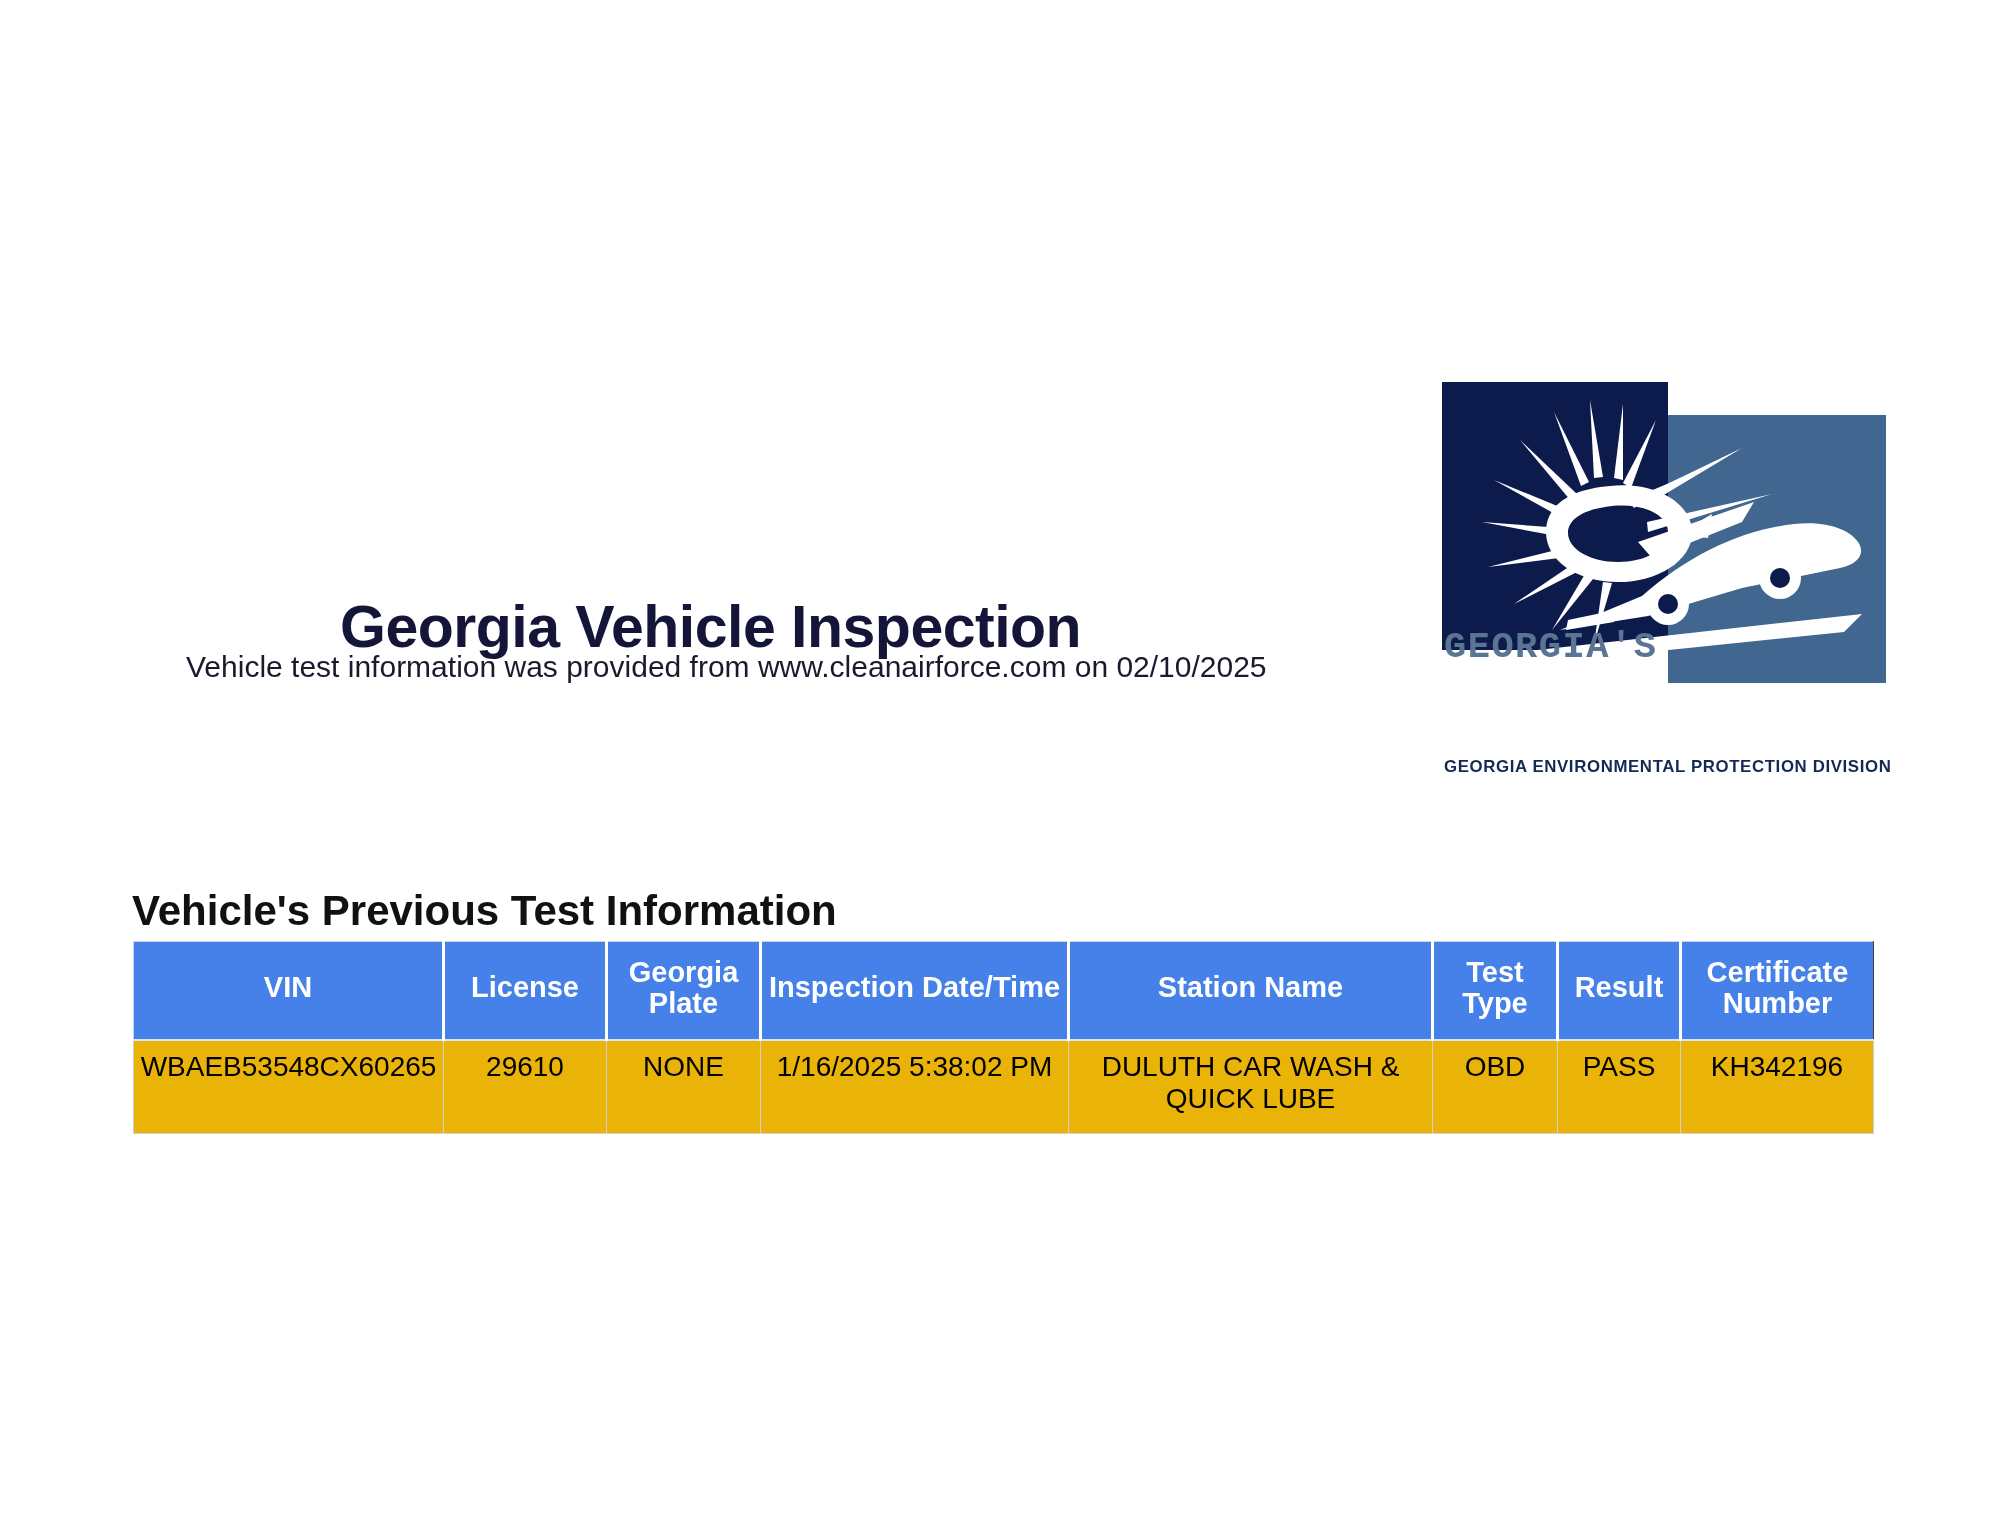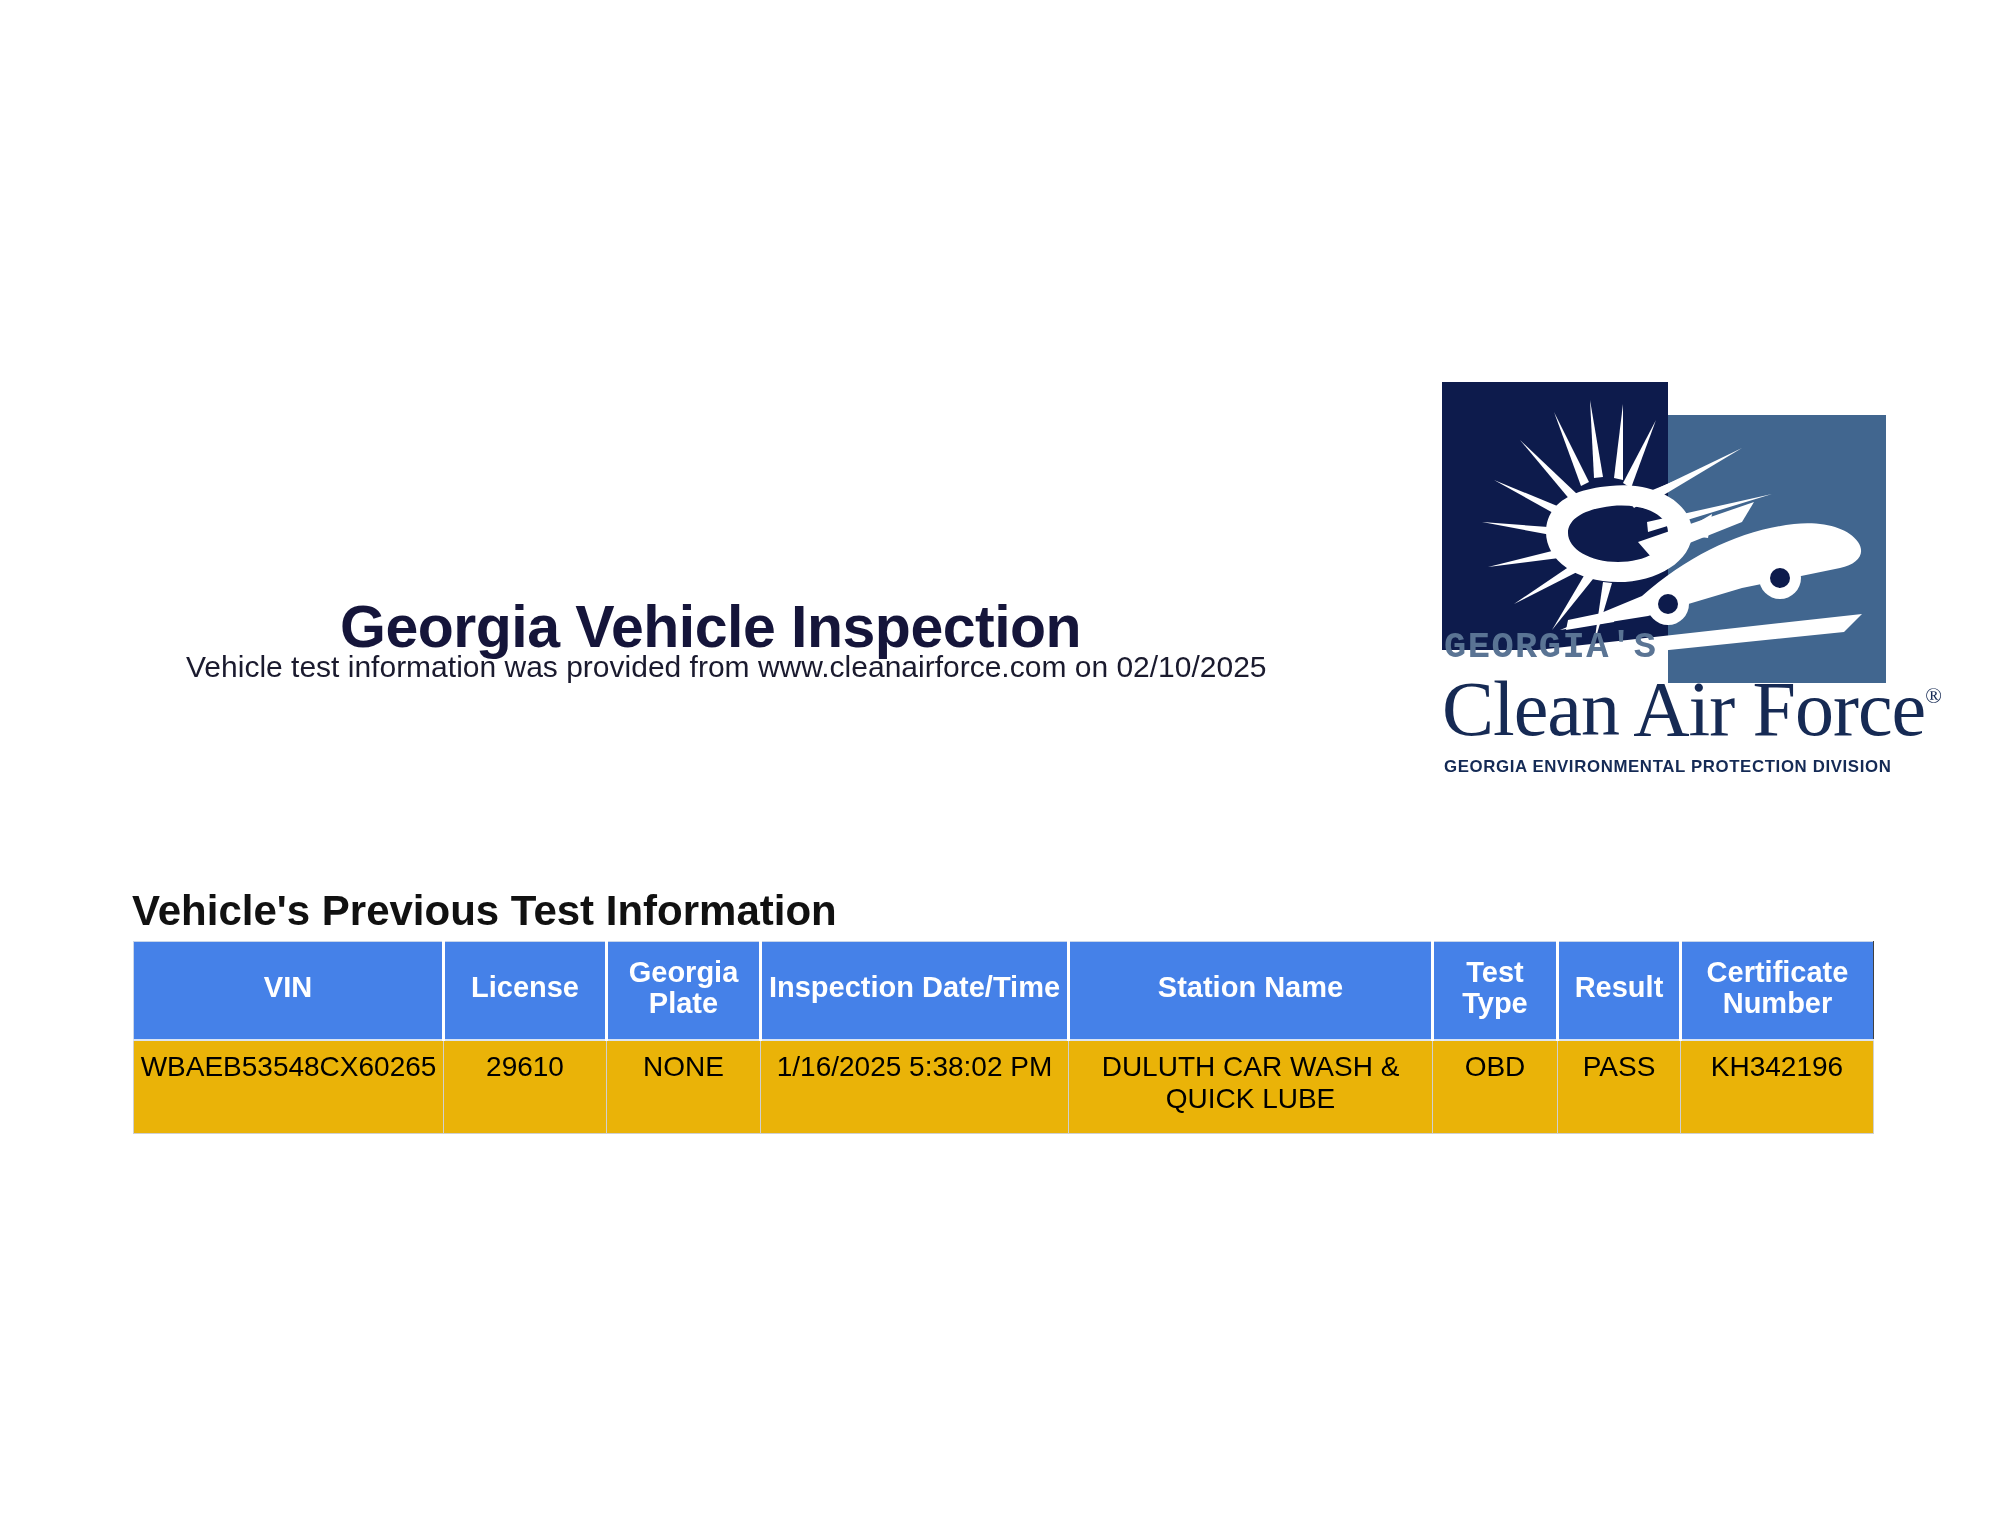--- a/index.html
+++ b/index.html
@@ -228,21 +228,20 @@
       <path d="M60 272 L420 232 L402 250 L72 284 Z"></path>
       <path d="M126 238 L174 228 L172 240 L124 248 Z"></path>
     </g>
     <g fill="#0d1b4c">
       <circle cx="226" cy="222" r="10"></circle>
       <circle cx="338" cy="196" r="10"></circle>
     </g>
   </svg>
 
   <div class="logo-georgias">GEORGIA'S</div>
-  <div class="logo-cleanair"><span>Clean Air Force</span><span class="logo-reg">®</span></div>
   <div class="logo-epd">GEORGIA ENVIRONMENTAL PROTECTION DIVISION</div>
 </div>
 
 <h1 id="page-title">Georgia Vehicle Inspection</h1>
 <div id="page-subtitle">Vehicle test information was provided from www.cleanairforce.com on 02/10/2025</div>
 <h2 id="section-title">Vehicle's Previous Test Information</h2>
 
 <table id="test-table">
   <colgroup>
     <col class="col-vin">

